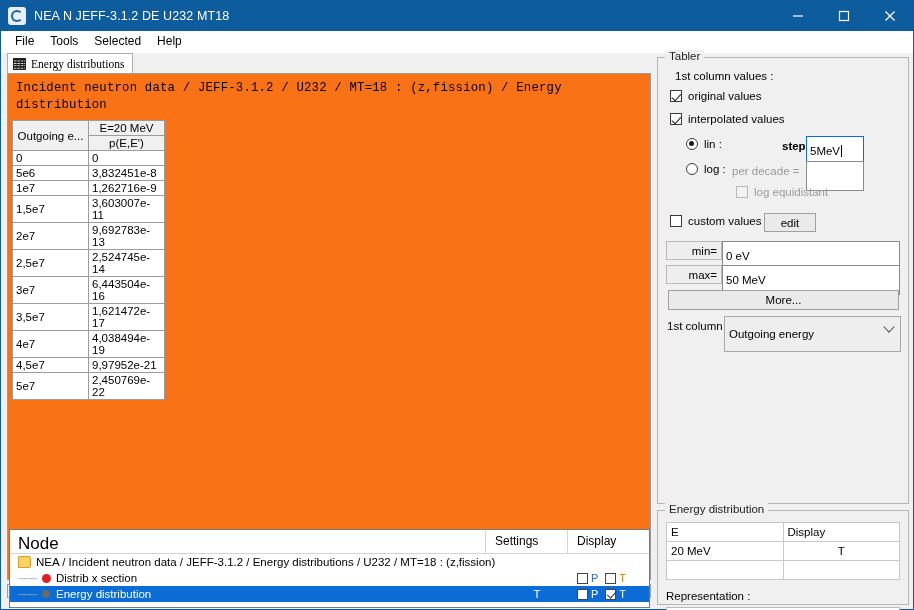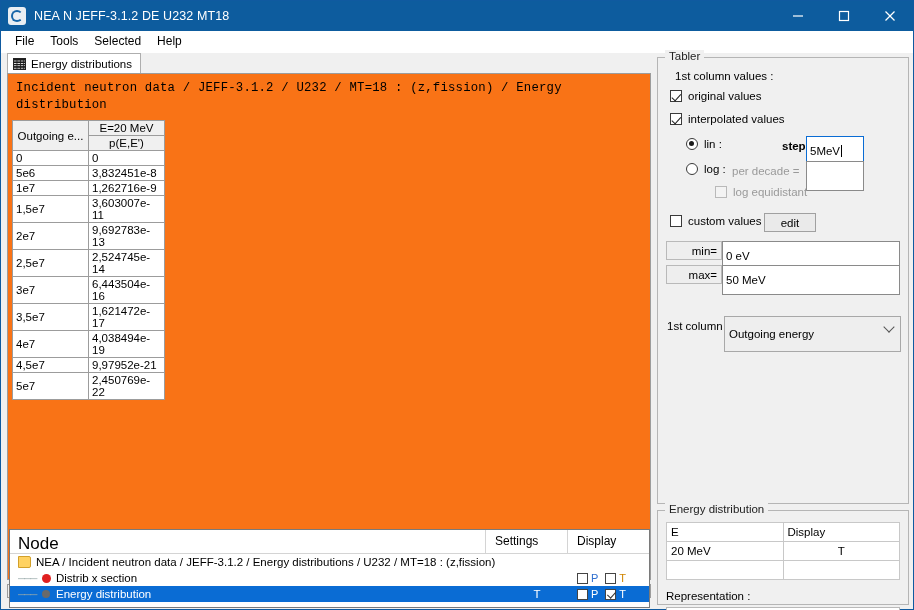--- a/index.html
+++ b/index.html
@@ -30,21 +30,21 @@
            padding-left:7px;border-bottom:1px solid #fff;}
   .menuitem{padding:2px 9px 3px 7px;font-size:12px;color:#000;}
 
   
   .body-wrap{position:absolute;left:1px;top:52px;right:1px;bottom:1px;}
 
   .leftpane{position:absolute;left:3px;top:0;width:646px;bottom:0;}
   .rightpane{position:absolute;left:653px;top:0;right:1px;bottom:0;}
 
   
-  .tabstrip{height:32px;position:relative;}
+  .tabstrip{height:32px;position:relative;font-family:Liberation Serif, serif;}
   .tab{position:absolute;left:2px;top:0;height:21px;background:#fff;
        border:1px solid #aeaeae;border-bottom:none;display:flex;align-items:center;
        padding:0 8px 0 5px;box-sizing:border-box;}
   .tab-ico{width:13px;height:12px;margin-right:5px;position:relative;flex:none;
        background:
          linear-gradient(to bottom,#1b1b1b 0,#1b1b1b 1.5px,transparent 1.5px) ,
          #fff;
        background-size:100% 2.4px;border:1px solid #222;box-sizing:border-box;}
   .tab-ico:after{content:"";position:absolute;left:0;top:0;right:0;bottom:0;
        background:linear-gradient(to right,transparent 0,transparent 2.4px,#1b1b1b 2.4px,#1b1b1b 3.3px,transparent 3.3px);
@@ -336,41 +336,42 @@
 
         <div class="row" style="position:absolute;left:28px;top:105px;">
           <span class="radio"></span>
           <span class="lbl">log :</span>
         </div>
         <div class="lbl dim" style="position:absolute;left:74px;top:107px;">per decade =</div>
         <div class="inp" style="position:absolute;left:148px;top:103px;width:58px;">
             <span></span>
           </div>
 
-        <div class="chkrow" style="position:absolute;left:57px;top:128px;">
+        <div class="chkrow" style="position:absolute;left:78px;top:128px;">
           <span class="chk dis"></span>
           <span class="lbl dim">log equidistant</span>
         </div>
 
         <div class="chkrow" style="position:absolute;left:12px;top:157px;">
           <span class="chk"></span>
           <span class="lbl">custom values</span>
         </div>
         <div class="btn" style="position:absolute;left:106px;top:155px;width:52px;">edit</div>
 
         <div class="lblbox" style="position:absolute;left:8px;top:183px;width:56px;">min=</div>
         <div class="inp" style="position:absolute;left:64px;top:183px;right:8px;">
             <span>0 eV</span>
           </div>
 
         <div class="lblbox" style="position:absolute;left:8px;top:207px;width:56px;">max=</div>
         <div class="inp" style="position:absolute;left:64px;top:207px;right:8px;">
             <span>50 MeV</span>
           </div>
 
+        <div class="btn" style="position:absolute;left:10px;top:232px;right:9px;height:20px;">More...</div>
 
         <div class="lbl" style="position:absolute;left:9px;top:262px;">1st column :</div>
         <div class="combo" style="position:absolute;left:66px;top:258px;right:7px;">
           <span>Outgoing energy</span>
           <span class="chev"></span>
         </div>
       </div>
 
       <div class="group" id="grpEd">
         <span class="gtitle">Energy distribution</span>

